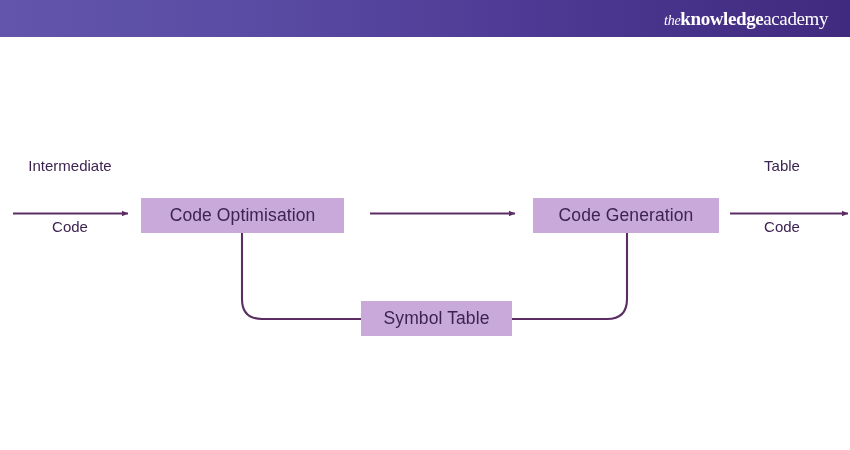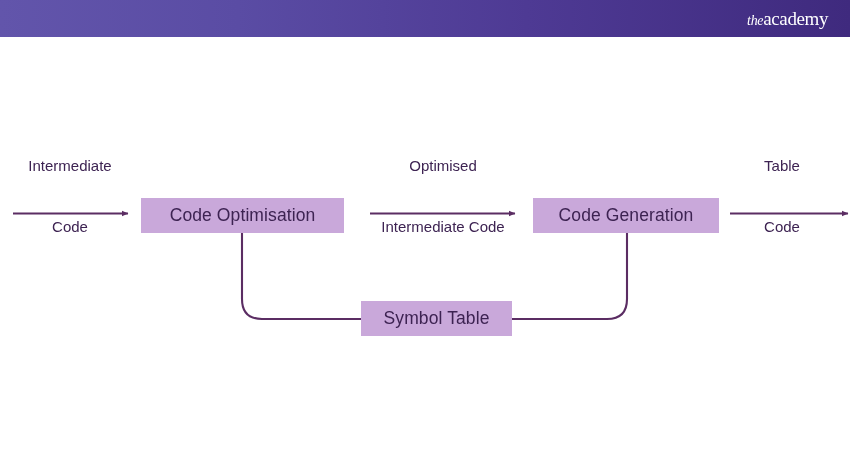--- a/index.html
+++ b/index.html
@@ -106,20 +106,21 @@
   .edge-label .l2 { display: block; margin-top: 40px; }
 </style>
 </head>
 <body>
 
 <div id="stage">
 
   <div id="header">
     <div id="logo">
       <span class="logo-the">the</span>
+        <span class="logo-know">knowledge</span>
         <span class="logo-acad">academy</span>
     </div>
   </div>
 
   <div id="diagram">
 
     <svg id="wires" viewBox="0 0 850 413">
       <defs>
         <marker id="arrowhead" markerWidth="7" markerHeight="7" refX="6.2" refY="3.2" orient="auto" markerUnits="userSpaceOnUse">
           <path d="M0,0.4 L6.6,3.2 L0,6.0 Z" fill="#5B2D63"></path>
@@ -135,24 +136,20 @@
       <path d="M242,196 L242,262 Q242,282 262,282 L368,282" fill="none" stroke="#5B2D63" stroke-width="2.1" stroke-linecap="round"></path>
 
       <path d="M627,196 L627,262 Q627,282 607,282 L505,282" fill="none" stroke="#5B2D63" stroke-width="2.1" stroke-linecap="round"></path>
     </svg>
 
     <div class="edge-label" id="label-intermediate">
       <span class="l1">Intermediate</span>
       <span class="l2">Code</span>
     </div>
 
-    <div class="edge-label" id="label-optimised">
-      <span class="l1">Optimised</span>
-      <span class="l2">Intermediate Code</span>
-    </div>
 
     <div class="edge-label" id="label-object">
       <span class="l1">Table</span>
       <span class="l2">Code</span>
     </div>
 
     <div class="node" id="node-optimisation">
       <span>Code Optimisation</span>
     </div>
 

